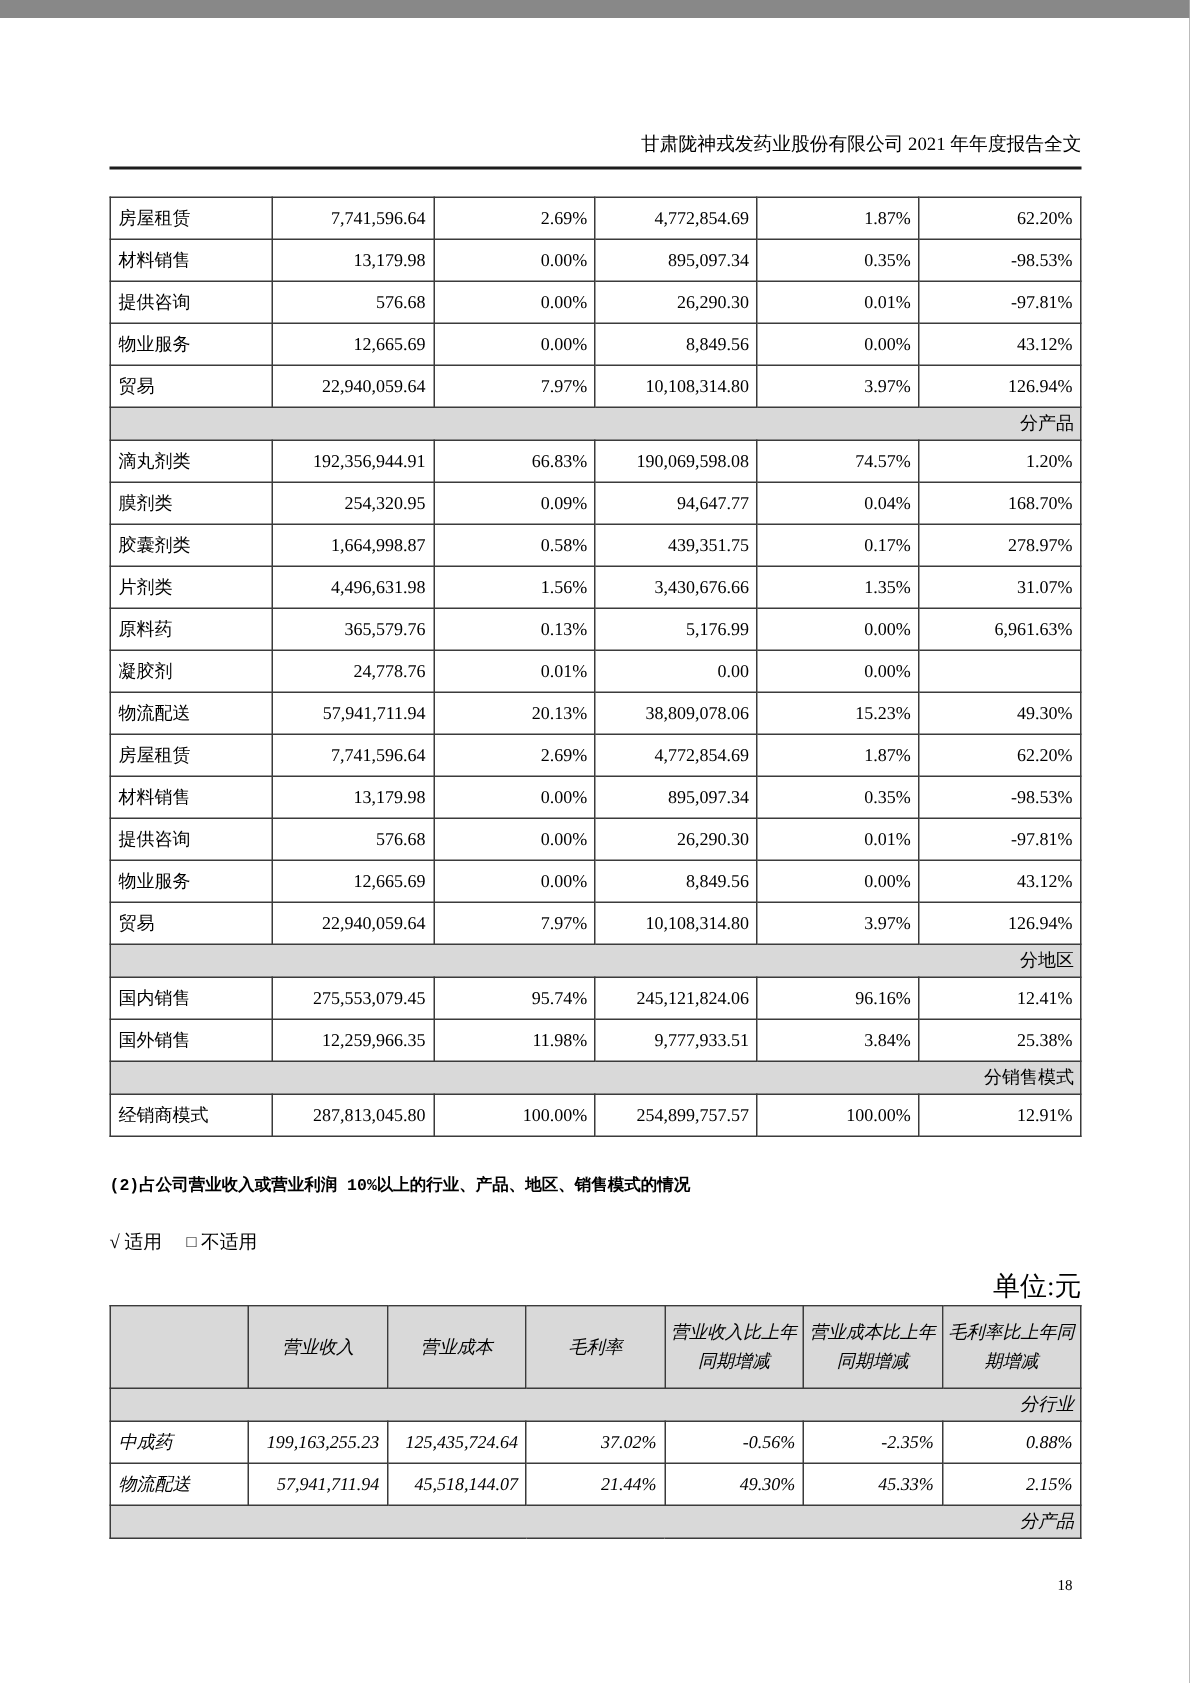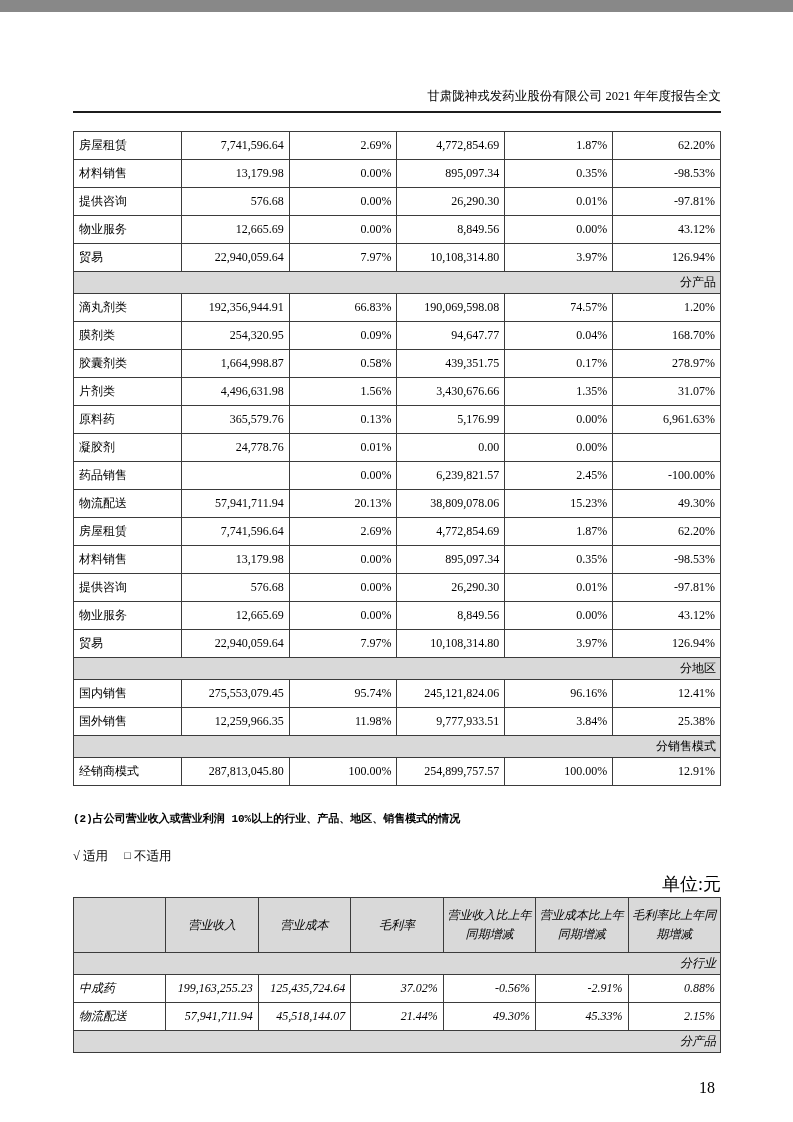--- a/index.html
+++ b/index.html
@@ -62,21 +62,21 @@
   .applicable .box { font-size:11px; position:relative; top:-1px; }
   .unit-line {
     margin-top:12px;
     font-size:18px;
     text-align:right;
     line-height:16px;
   }
   .page-number {
     margin-top:26px;
     text-align:right;
-    font-size:16px;
+    font-size:10px;
     padding-right:6px;
   }
 </style>
 </head>
 <body>
 
 <div class="page">
 
   <div class="doc-header">甘肃陇神戎发药业股份有限公司 2021 年年度报告全文</div>
 
@@ -165,28 +165,20 @@
           <td class="cell-num">0.00%</td>
           <td class="cell-num">6,961.63%</td>
         </tr>
         <tr>
           <td class="cell-label">凝胶剂</td>
           <td class="cell-num">24,778.76</td>
           <td class="cell-num">0.01%</td>
           <td class="cell-num">0.00</td>
           <td class="cell-num">0.00%</td>
           <td class="cell-num"></td>
-        </tr>
-        <tr>
-          <td class="cell-label">药品销售</td>
-          <td class="cell-num"></td>
-          <td class="cell-num">0.00%</td>
-          <td class="cell-num">6,239,821.57</td>
-          <td class="cell-num">2.45%</td>
-          <td class="cell-num">-100.00%</td>
         </tr>
         <tr>
           <td class="cell-label">物流配送</td>
           <td class="cell-num">57,941,711.94</td>
           <td class="cell-num">20.13%</td>
           <td class="cell-num">38,809,078.06</td>
           <td class="cell-num">15.23%</td>
           <td class="cell-num">49.30%</td>
         </tr>
         <tr>
@@ -289,21 +281,21 @@
     <tbody>
         <tr class="section-row">
           <td colspan="7">分行业</td>
         </tr>
         <tr>
           <td class="cell-label">中成药</td>
           <td class="cell-num">199,163,255.23</td>
           <td class="cell-num">125,435,724.64</td>
           <td class="cell-num">37.02%</td>
           <td class="cell-num">-0.56%</td>
-          <td class="cell-num">-2.91%</td>
+          <td class="cell-num">-2.35%</td>
           <td class="cell-num">0.88%</td>
         </tr>
         <tr>
           <td class="cell-label">物流配送</td>
           <td class="cell-num">57,941,711.94</td>
           <td class="cell-num">45,518,144.07</td>
           <td class="cell-num">21.44%</td>
           <td class="cell-num">49.30%</td>
           <td class="cell-num">45.33%</td>
           <td class="cell-num">2.15%</td>

